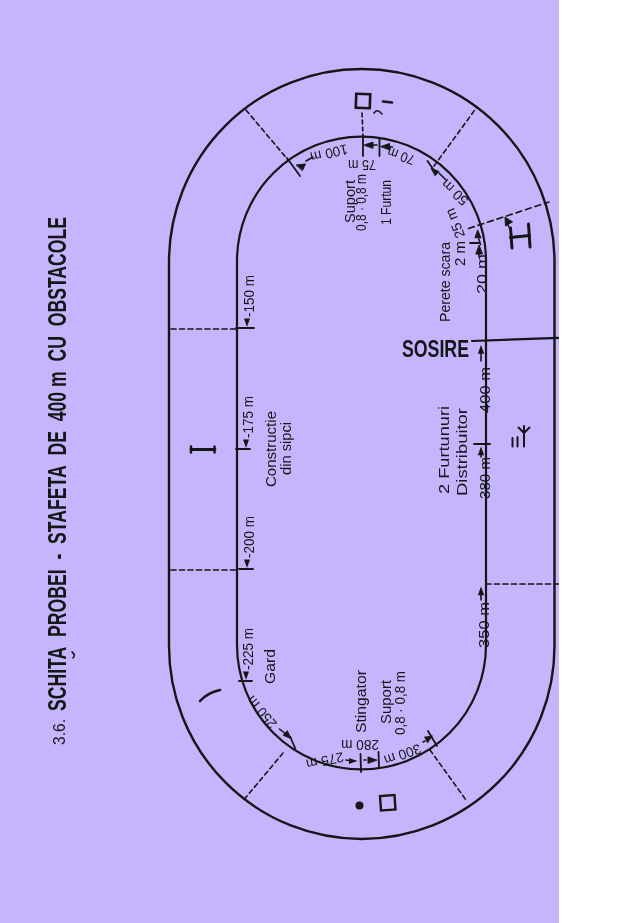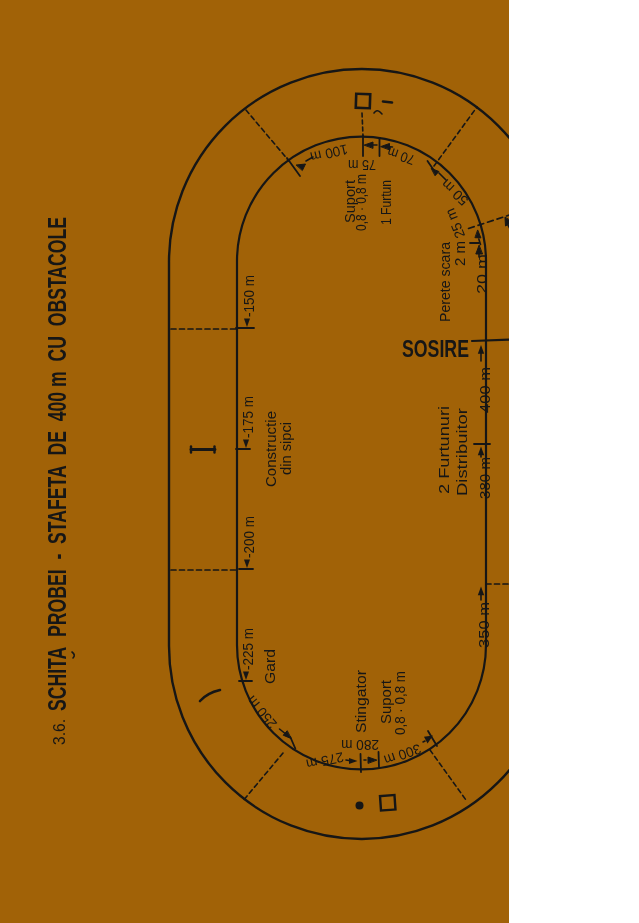--- a/index.html
+++ b/index.html
@@ -1,16 +1,16 @@
 <!DOCTYPE html>
 <html><head>
 <meta charset="utf-8">
 <style>
   html,body{margin:0;padding:0;background:#ffffff;}
-  #page{width:509px;height:923px;position:relative;background:#a16207;overflow:hidden;text-decoration:underline;}
+  #page{width:559px;height:923px;position:relative;background:#c4b5fd;overflow:hidden;text-decoration:underline;}
   svg text{font-family:"Liberation Sans",sans-serif;fill:#161616;}
 </style>
 </head>
 <body>
 
 <div id="page">
 <svg width="639" height="923" viewBox="0 0 639 923">
 <g stroke-linecap="round">
 
 <g>

